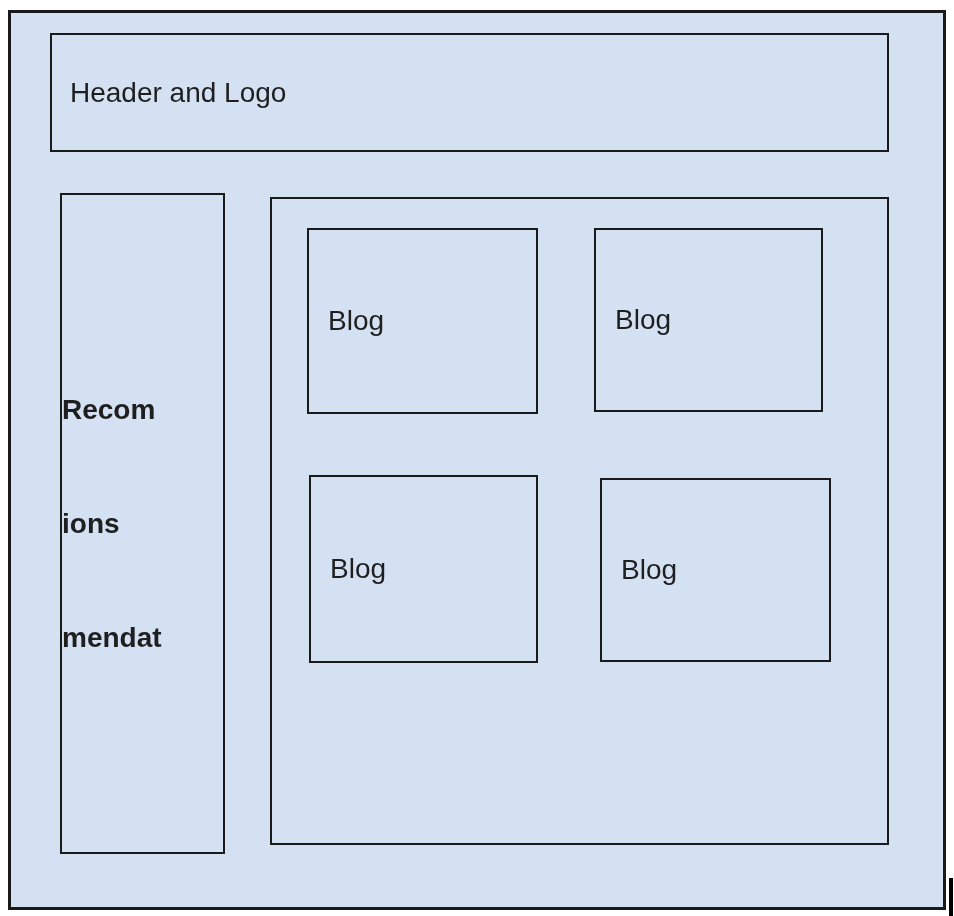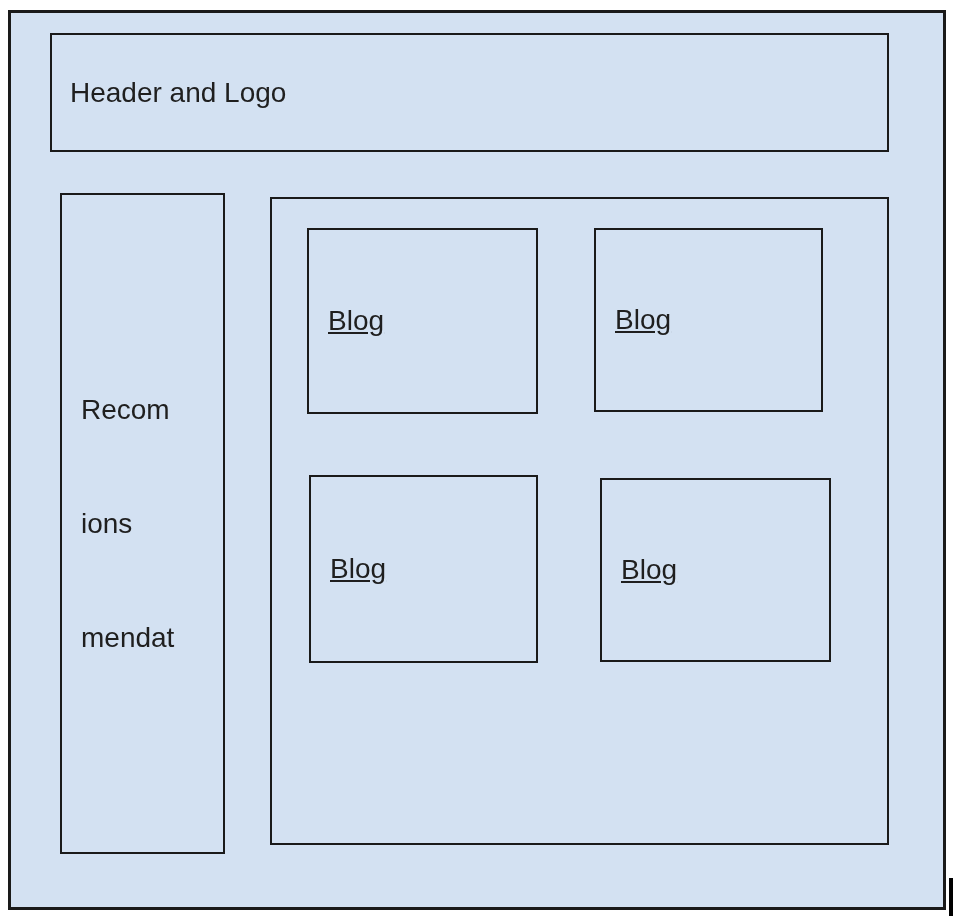--- a/index.html
+++ b/index.html
@@ -42,28 +42,28 @@
     white-space: pre;
   }
   .header-box {
     left: 39px; top: 20px;
     width: 839px; height: 119px;
     padding-left: 18px;
   }
   .sidebar-box {
     left: 49px; top: 180px;
     width: 165px; height: 661px;
-    padding-left: 19px;
+    font-weight: bold;
   }
   .sidebar-box .shape-label span { display: block; }
   .main-box {
     left: 259px; top: 184px;
     width: 619px; height: 648px;
   }
-  .blog-box { padding-left: 19px; text-decoration: underline; }
+  .blog-box { padding-left: 19px; }
   .blog-tl { left: 296px; top: 215px; width: 231px; height: 186px; }
   .blog-tr { left: 583px; top: 215px; width: 229px; height: 184px; }
   .blog-bl { left: 298px; top: 462px; width: 229px; height: 188px; }
   .blog-br { left: 589px; top: 465px; width: 231px; height: 184px; }
   .cursor-artifact {
     position: absolute;
     left: 949px; top: 878px;
     width: 4px; height: 38px;
     background: #000000;
   }

